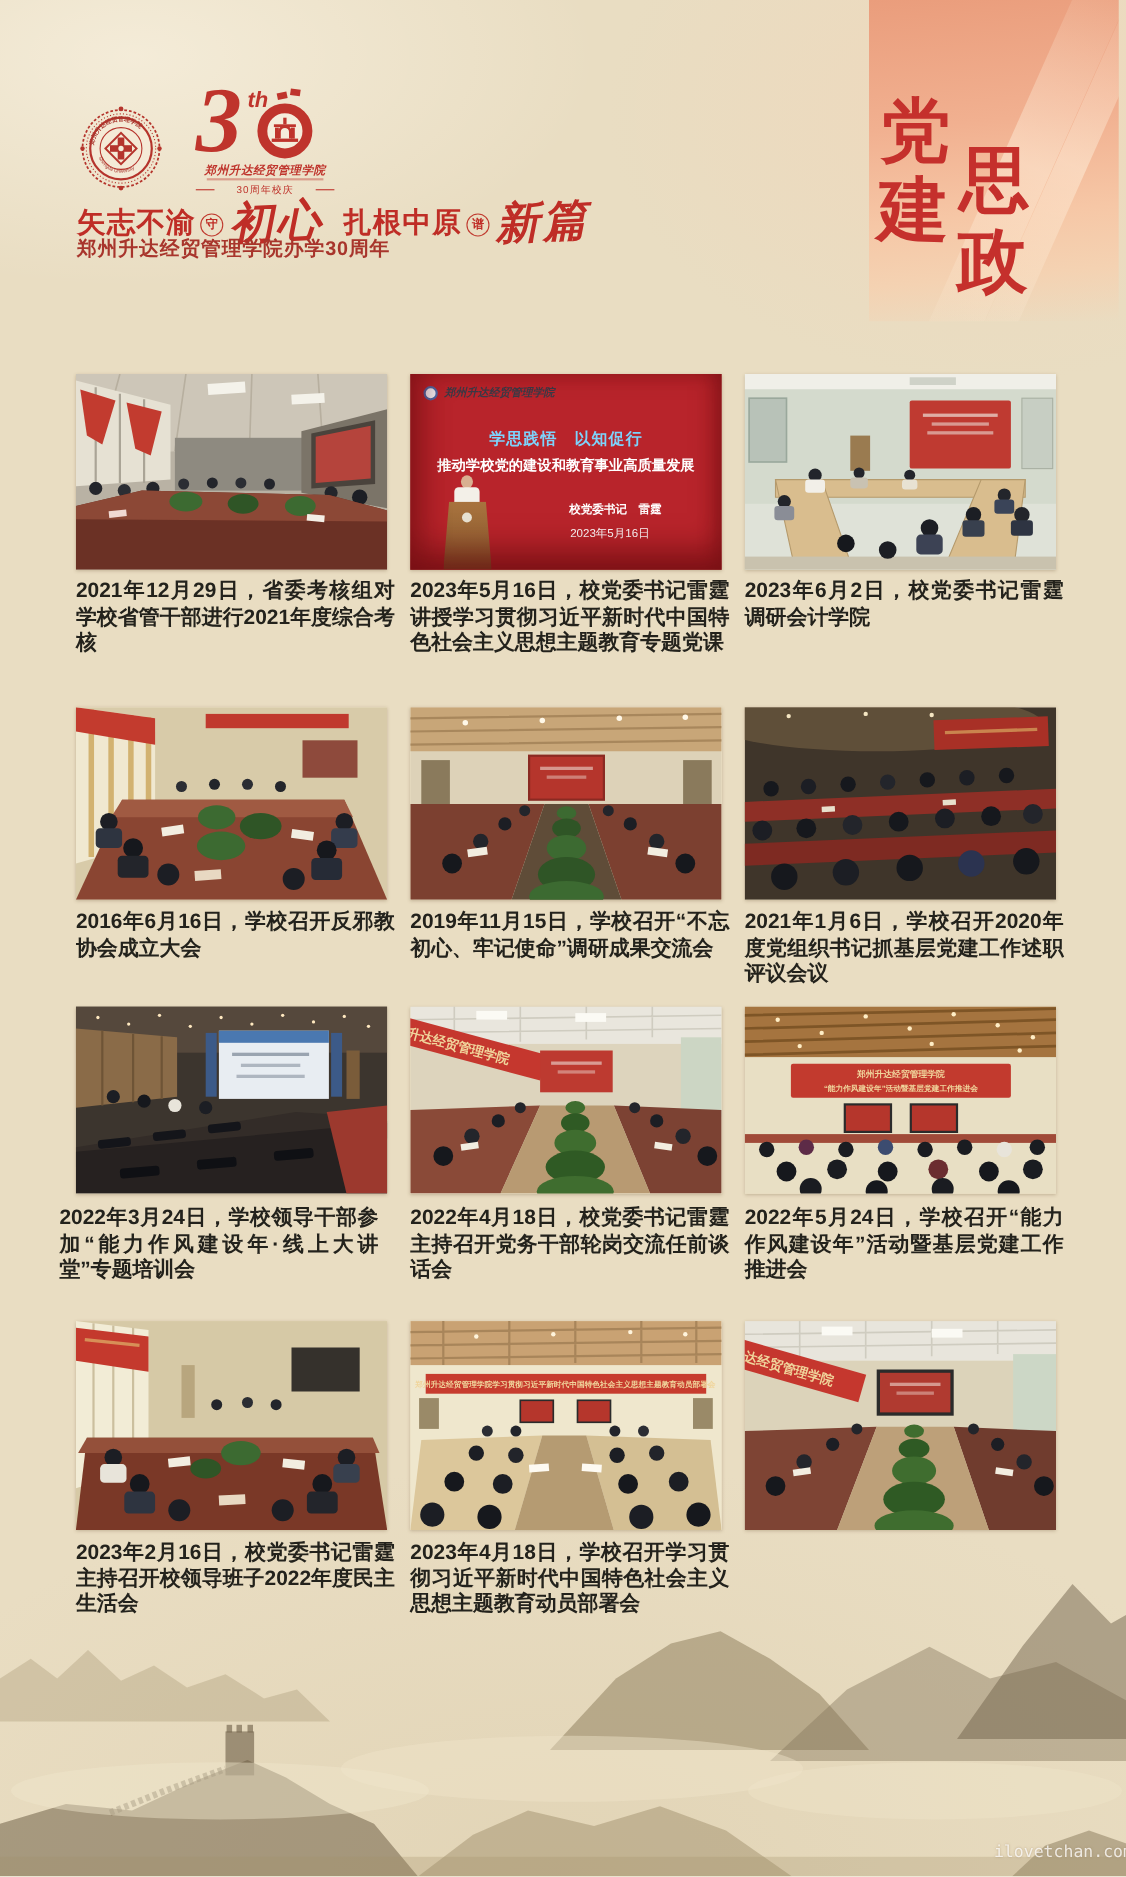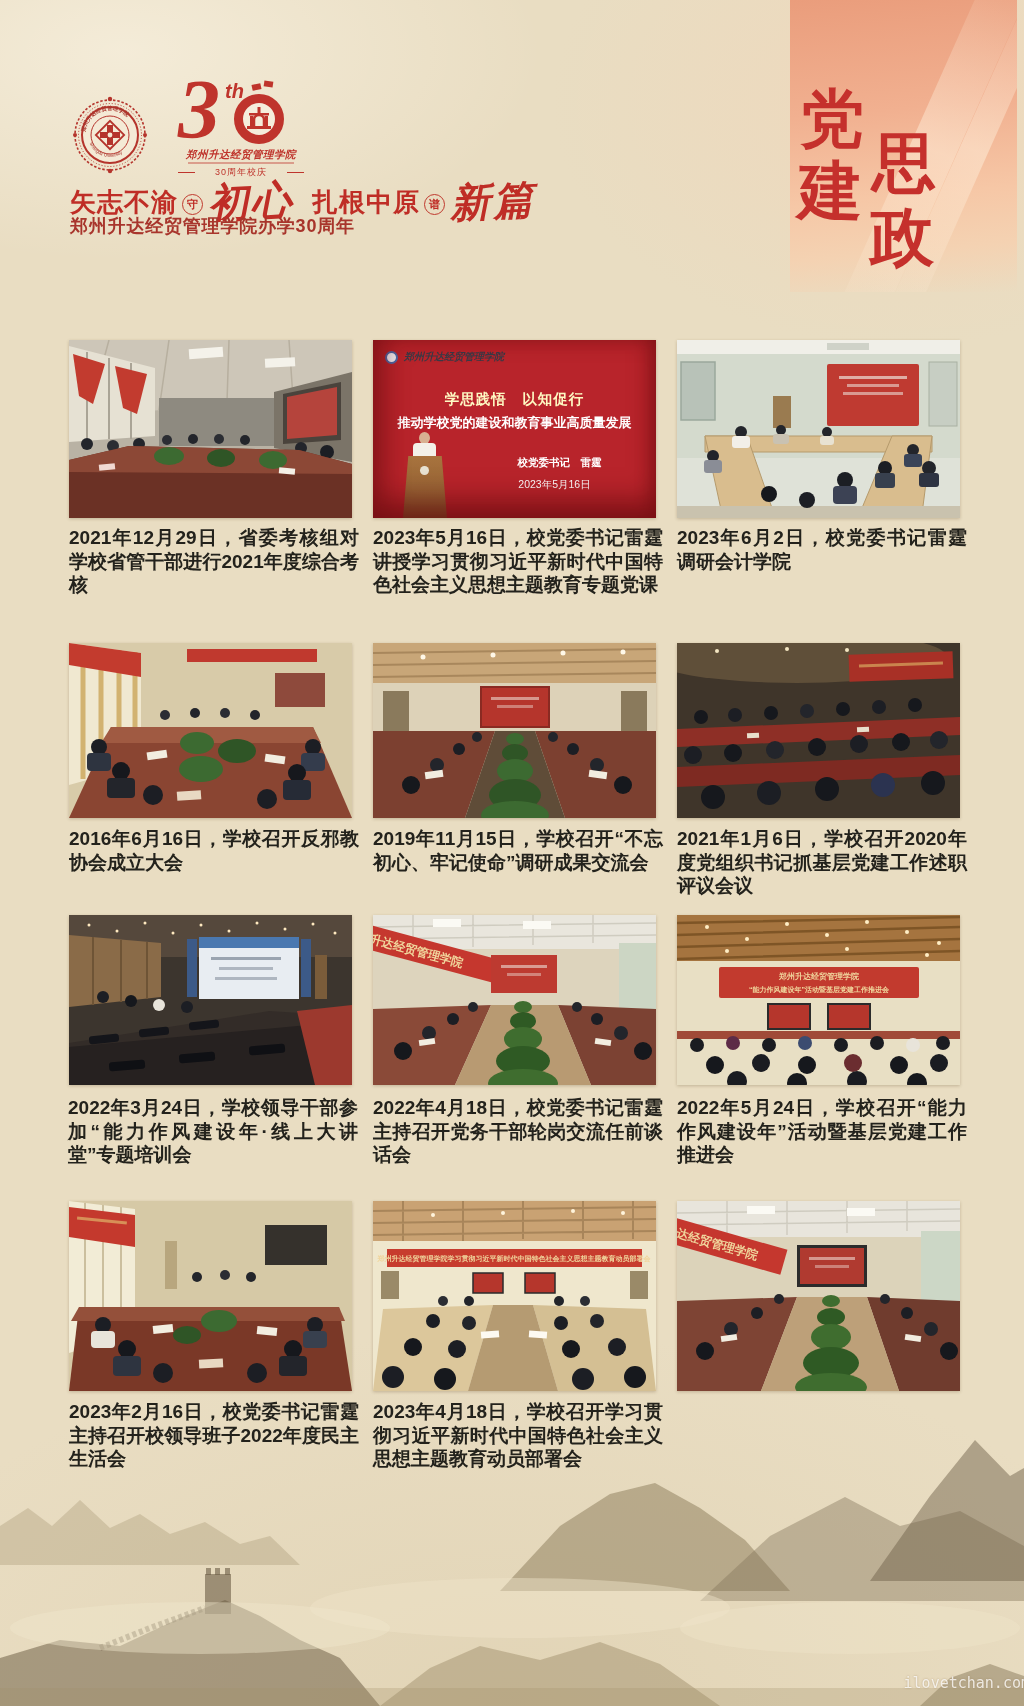--- a/index.html
+++ b/index.html
@@ -48,21 +48,21 @@
   .cell{position:absolute;}
   .cell svg{display:block;box-shadow:0 1px 3px rgba(96,72,40,.28);}
   .caption{position:absolute;width:290px;font-size:19px;line-height:23.5px;font-weight:bold;color:#23221c;
     text-align:justify;}
   
   .slidephoto{position:relative;width:283px;height:178px;background:#b8242b;overflow:hidden;box-shadow:0 1px 3px rgba(96,72,40,.28);}
   .slidephoto .edge{position:absolute;inset:0;box-shadow:inset 0 -20px 26px rgba(96,10,12,.55),inset 16px 0 22px rgba(96,10,12,.3),inset -8px 0 14px rgba(96,10,12,.25);}
   .slide-head{position:absolute;left:12px;top:10px;display:flex;align-items:center;gap:6px;color:#34343f;}
   .slide-logo{width:13px;height:13px;border-radius:50%;background:#f2f4f8;border:2px solid #4a6aa8;box-sizing:border-box;}
   .slide-head .nm{font-size:10px;font-weight:bold;font-style:italic;color:#3a3a46;}
-  .sl1{position:absolute;left:0;right:0;top:50px;text-align:center;color:#fef9c3;font-size:14.5px;font-weight:bold;letter-spacing:1px;}
+  .sl1{position:absolute;left:0;right:0;top:50px;text-align:center;color:#7dd3fc;font-size:14.5px;font-weight:bold;letter-spacing:1px;}
   .sl2{position:absolute;left:0;right:0;top:74px;text-align:center;color:#fff;font-size:13px;font-weight:bold;}
   .sl3{position:absolute;left:90px;right:0;top:116px;text-align:center;color:#fff;font-size:10.5px;font-weight:bold;}
   .sl4{position:absolute;left:80px;right:0;top:138px;text-align:center;color:#fff;font-size:10.5px;}
   .spk-head{position:absolute;left:46px;top:92px;width:11px;height:12px;border-radius:50%;background:#d8b091;}
   .spk-body{position:absolute;left:40px;top:103px;width:23px;height:16px;border-radius:4px 4px 0 0;background:#f3f0e8;}
   .podium{position:absolute;left:30px;top:116px;width:44px;height:62px;background:linear-gradient(#a8733e,#8a5a2e);
     clip-path:polygon(12% 0,88% 0,100% 100%,0 100%);}
   .podium .plogo{position:absolute;left:17px;top:10px;width:9px;height:9px;border-radius:50%;background:#e8e2d2;}
   
   .watermark{position:absolute;right:-6px;top:1674px;font-family:"DejaVu Sans Mono","Liberation Mono",monospace;
@@ -585,20 +585,20 @@
       <rect x="228" y="134" width="16" height="6" fill="#f2ede0" transform="rotate(8 236 137)"></rect>
     </svg>
   </div>
 
   <div class="caption" style="left:69px;top:526px">2021年12月29日，省委考核组对学校省管干部进行2021年度综合考核</div>
   <div class="caption" style="left:373px;top:526px">2023年5月16日，校党委书记雷霆讲授学习贯彻习近平新时代中国特色社会主义思想主题教育专题党课</div>
   <div class="caption" style="left:677px;top:526px">2023年6月2日，校党委书记雷霆调研会计学院</div>
   <div class="caption" style="left:69px;top:827px">2016年6月16日，学校召开反邪教协会成立大会</div>
   <div class="caption" style="left:373px;top:827px">2019年11月15日，学校召开“不忘初心、牢记使命”调研成果交流会</div>
   <div class="caption" style="left:677px;top:827px">2021年1月6日，学校召开2020年度党组织书记抓基层党建工作述职评议会议</div>
-  <div class="caption" style="left:68px;top:1096px">2022年3月24日，学校领导干部参加“能力作风建设年·线上大讲堂”专题培训会</div>
+  <div class="caption" style="left:54px;top:1096px">2022年3月24日，学校领导干部参加“能力作风建设年·线上大讲堂”专题培训会</div>
   <div class="caption" style="left:373px;top:1096px">2022年4月18日，校党委书记雷霆主持召开党务干部轮岗交流任前谈话会</div>
   <div class="caption" style="left:677px;top:1096px">2022年5月24日，学校召开“能力作风建设年”活动暨基层党建工作推进会</div>
   <div class="caption" style="left:69px;top:1400px">2023年2月16日，校党委书记雷霆主持召开校领导班子2022年度民主生活会</div>
   <div class="caption" style="left:373px;top:1400px">2023年4月18日，学校召开学习贯彻习近平新时代中国特色社会主义思想主题教育动员部署会</div>
 
   <div class="watermark">ilovetchan.com</div>
 </div>
 
 </body></html>

